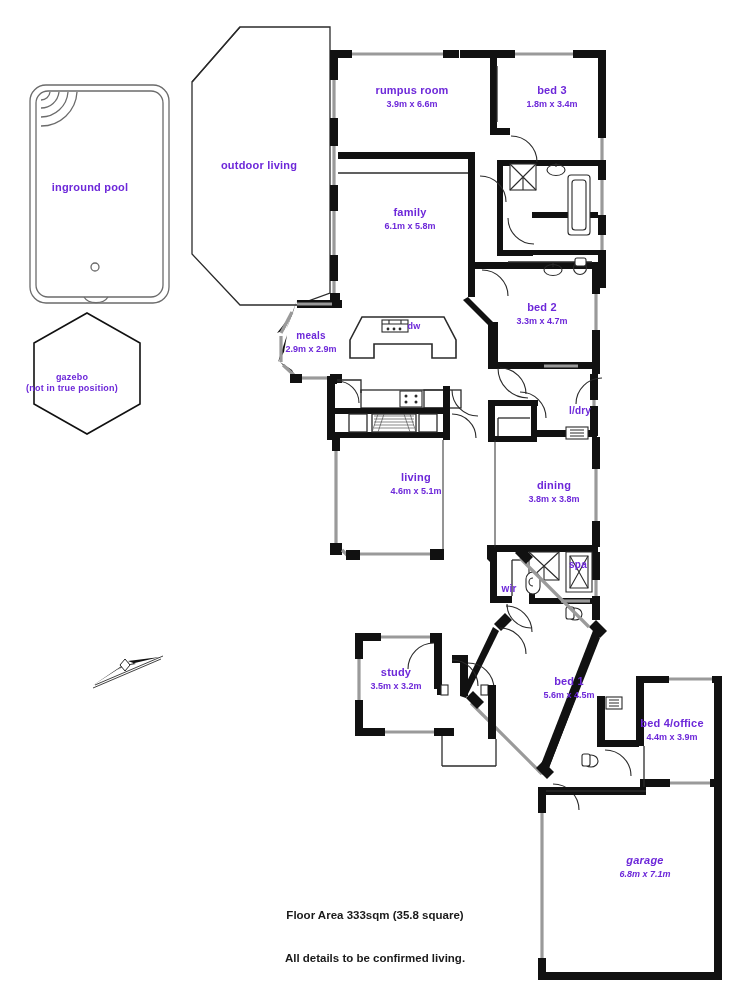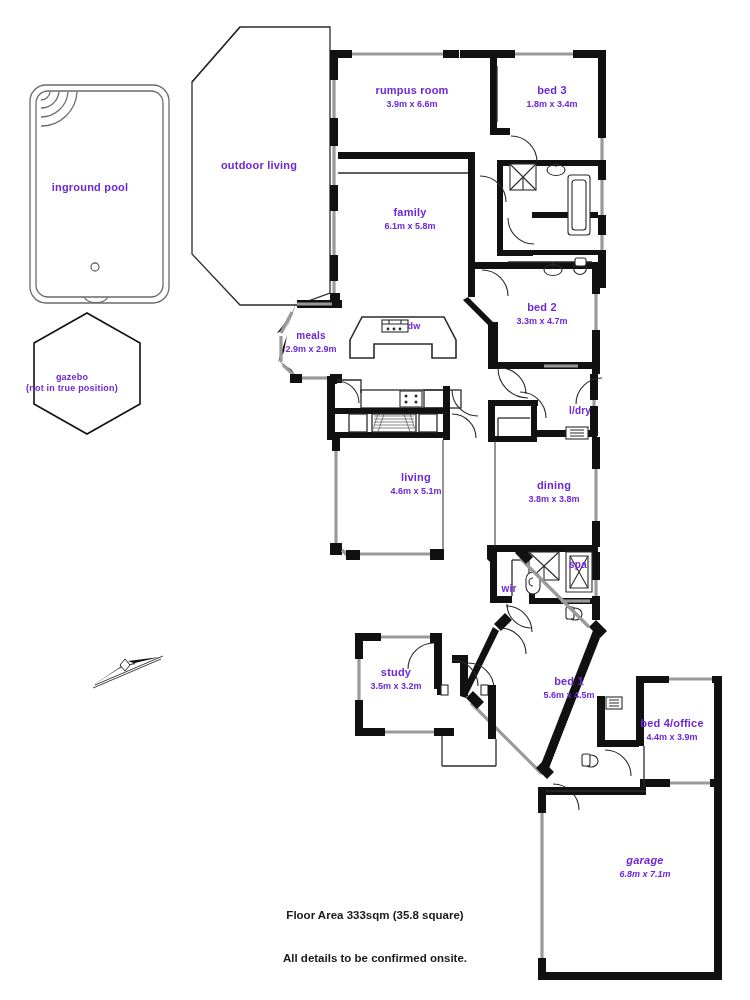--- a/index.html
+++ b/index.html
@@ -434,15 +434,15 @@
   <div class="lbl" style="left:645px;top:866px;font-style:italic;">
     <div class="name">garage</div>
     <div class="dim">6.8m x 7.1m</div>
   </div>
 
   <div class="lbl tiny" style="left:414px;top:326px;">
     <div class="name">dw</div>
   </div>
 
   <div class="footer l1">Floor Area 333sqm (35.8 square)</div>
-  <div class="footer l3">All details to be confirmed onsite.</div>
+  <div class="footer l3">All details to be confirmed living.</div>
 
 </div>
 
 </body></html>

